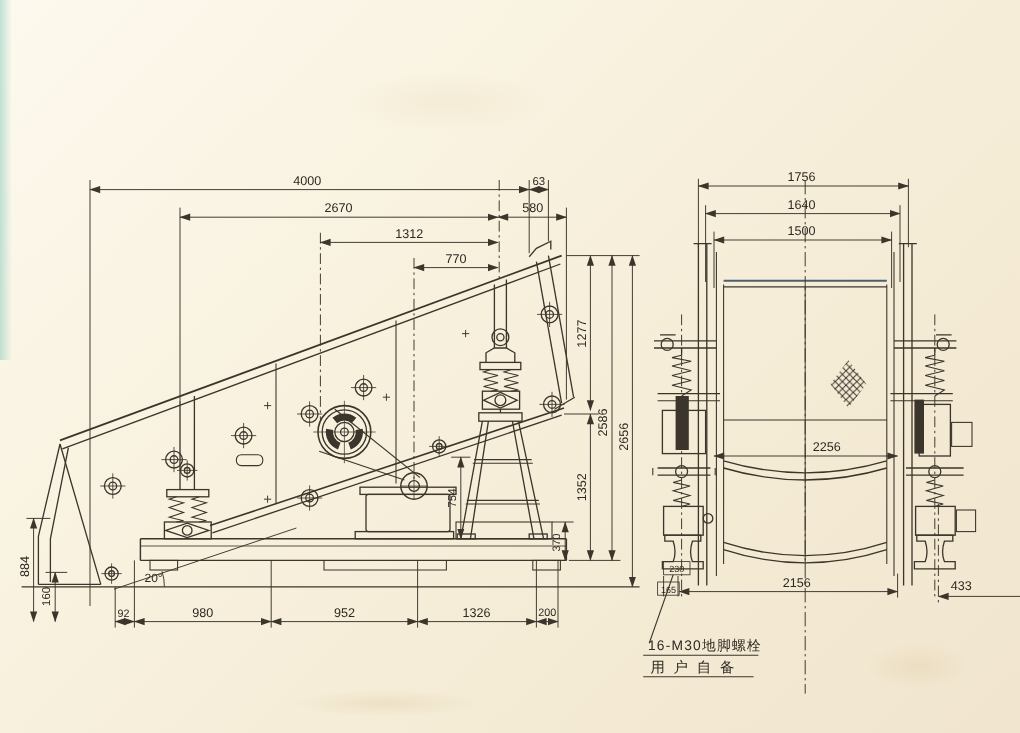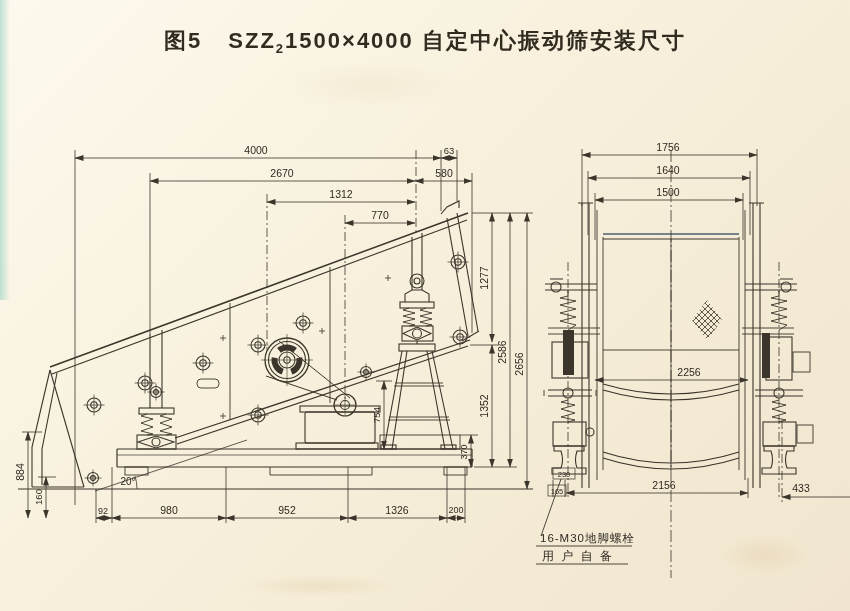--- a/index.html
+++ b/index.html
@@ -30,23 +30,20 @@
 </style>
 </head>
 <body>
 
 <div class="page">
   <div class="edge-tint"></div>
   <div class="stain1"></div>
   <div class="stain2"></div>
   <div class="stain3"></div>
 
-  <div class="title">
-    <span class="fig">图5</span><span>SZZ</span><sub>2</sub><span>1500×4000</span>&nbsp;<span>自定中心振动筛安装尺寸</span>
-  </div>
 
   <svg width="850" height="611" viewBox="0 0 850 611">
     <defs>
       <marker id="mE" markerWidth="11" markerHeight="8" refX="8.5" refY="4" orient="auto" markerUnits="userSpaceOnUse">
         <path d="M0,1 L9,4 L0,7 z" fill="#3b352b"></path>
       </marker>
       <marker id="mS" markerWidth="11" markerHeight="8" refX="1.5" refY="4" orient="auto" markerUnits="userSpaceOnUse">
         <path d="M10,1 L1,4 L10,7 z" fill="#3b352b"></path>
       </marker>
       <g id="ch" stroke="#3b352b" fill="none">

